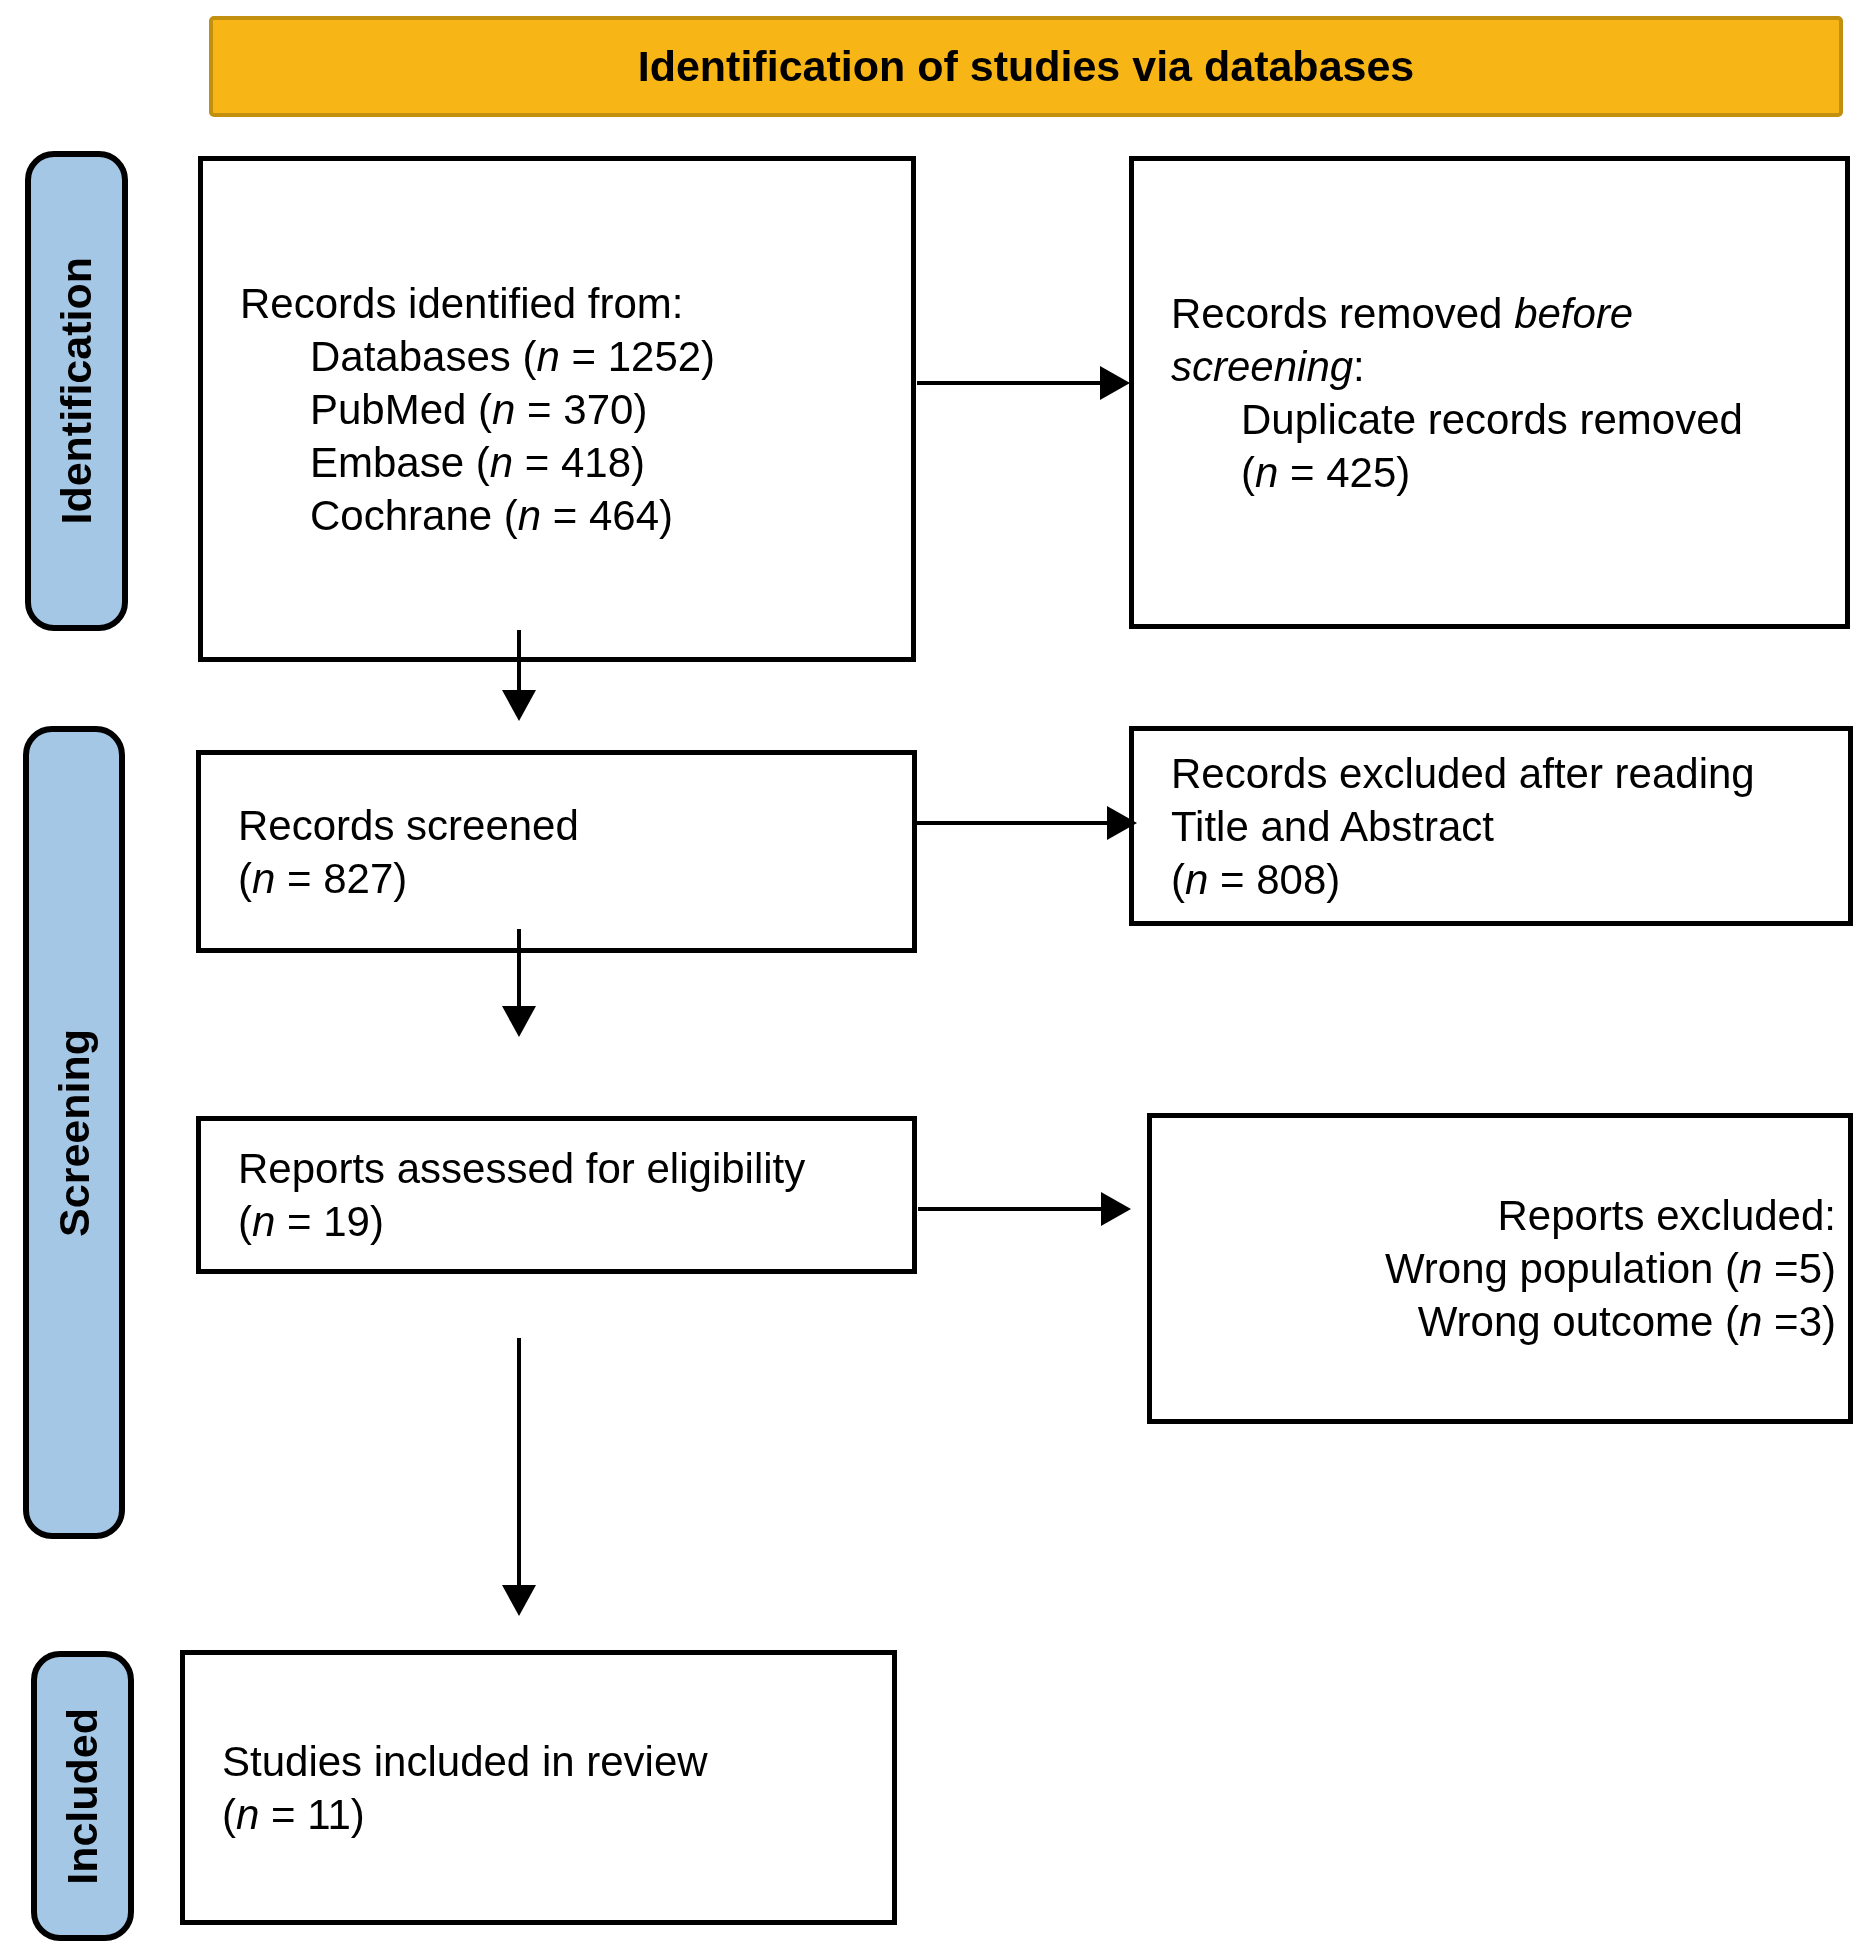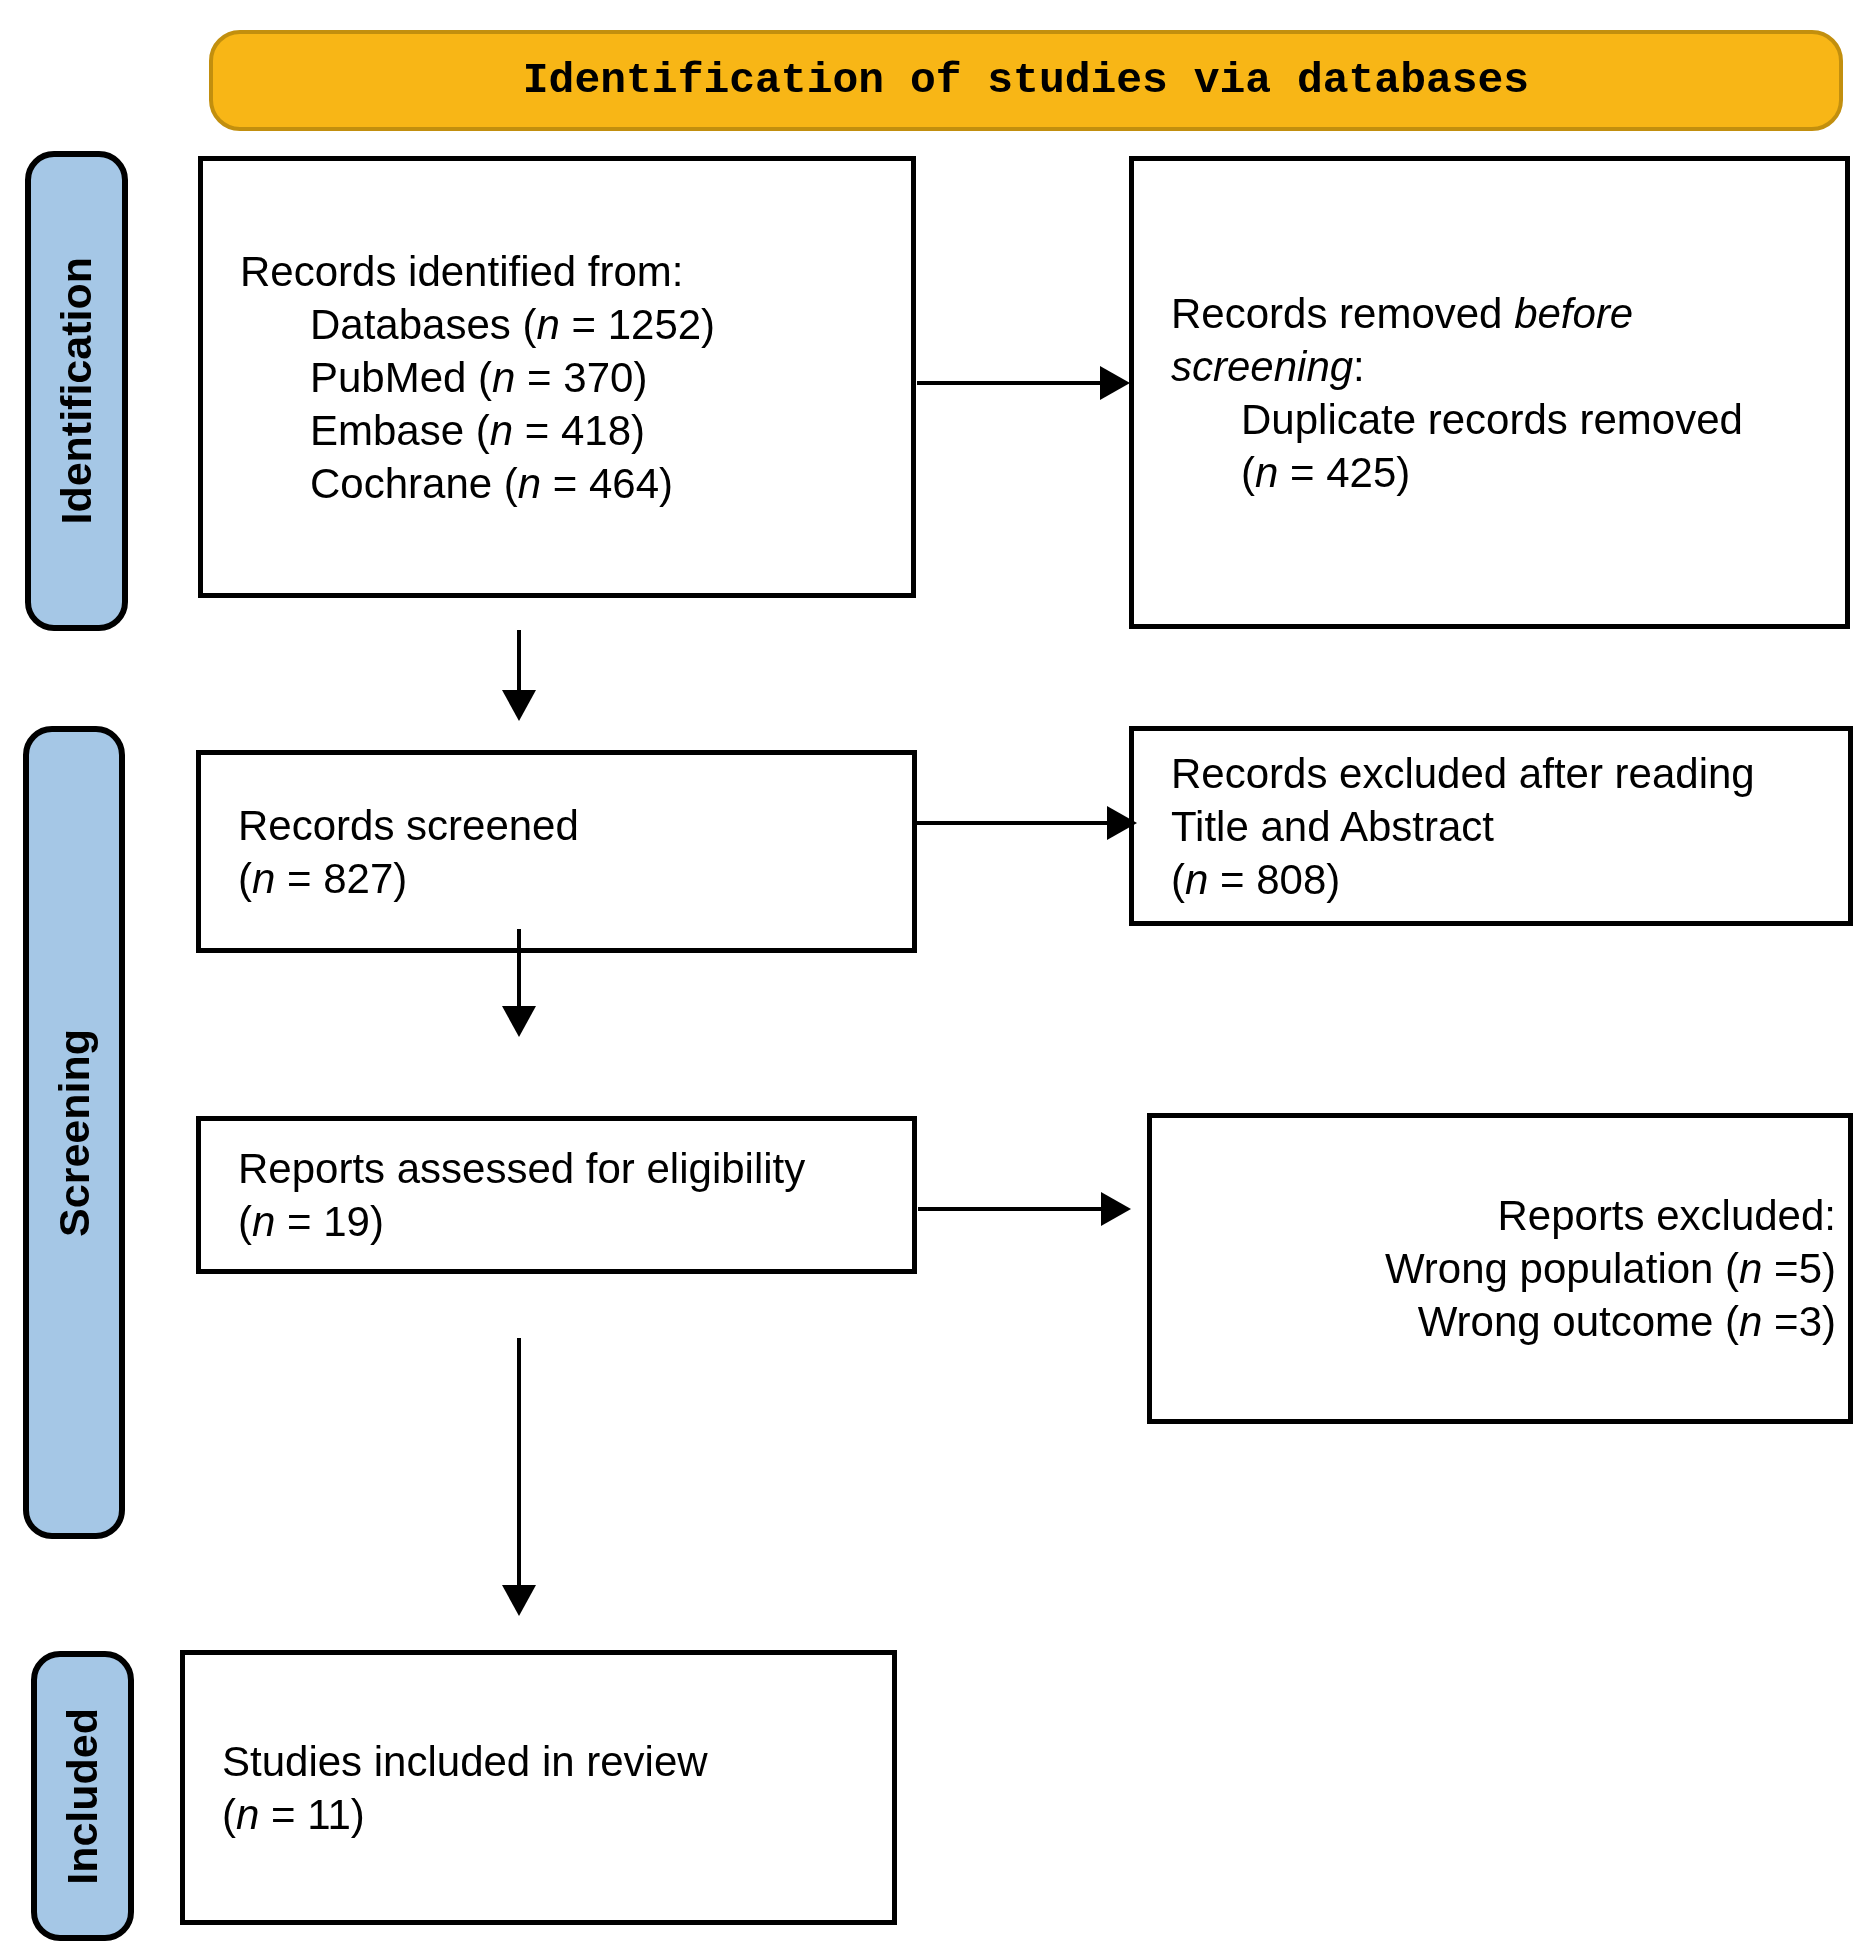--- a/index.html
+++ b/index.html
@@ -12,28 +12,27 @@
   }
   :root {
     --header-bg:#F8B616;
     --header-border:#C28F0E;
     --stage-bg:#A5C7E6;
     --stage-border:#000000;
     --box-border:#000000;
     --arrow:#000000;
   }
   .banner {
-    position:absolute; left:209px; top:30px; width:1634px; height:101px;
+    position:absolute; left:209px; top:16px; width:1634px; height:101px;
     background:var(--header-bg);
     border:4.8px solid var(--header-border);
-    border-radius:31px;
+    border-radius:5px;
     display:flex; align-items:center; justify-content:center;
     font-size:43px; font-weight:bold;
     box-sizing:border-box;
-    font-family:Liberation Mono, monospace;
   }
   .stage {
     position:absolute;
     background:var(--stage-bg);
     border:6.6px solid var(--stage-border);
     border-radius:29px;
     display:flex; align-items:center; justify-content:center;
     box-sizing:border-box;
   }
   .stage .vtext {
@@ -62,21 +61,21 @@
     border-bottom:17px solid transparent;
     border-left:30px solid var(--arrow);
   }
   .head-down {
     position:absolute; width:0; height:0;
     border-left:17px solid transparent;
     border-right:17px solid transparent;
     border-top:31px solid var(--arrow);
   }
   
-  #box-records-identified { left:198px; top:156px;  width:718px; height:442px; }
+  #box-records-identified { left:198px; top:156px;  width:718px; height:506px; }
   #box-records-removed    { left:1129px; top:156px; width:721px; height:473px; }
   #box-records-screened   { left:196px; top:726px; width:721px; height:203px;margin-top:24px; }
   #box-records-excluded   { left:1129px; top:726px; width:724px; height:200px; }
   #box-reports-assessed   { left:196px; top:1116px; width:721px; height:158px; }
   #box-reports-excluded   { left:1147px; top:1113px; width:706px; height:311px;text-align:right; }
   #box-studies-included   { left:180px; top:1650px; width:717px; height:275px; }
   
   #stage-identification { left:24.6px; top:151px;  width:103px; height:480px; }
   #stage-screening      { left:23.4px; top:726px; width:102px; height:813px; }
   #stage-included       { left:31px; top:1651px; width:103px; height:290px; }

